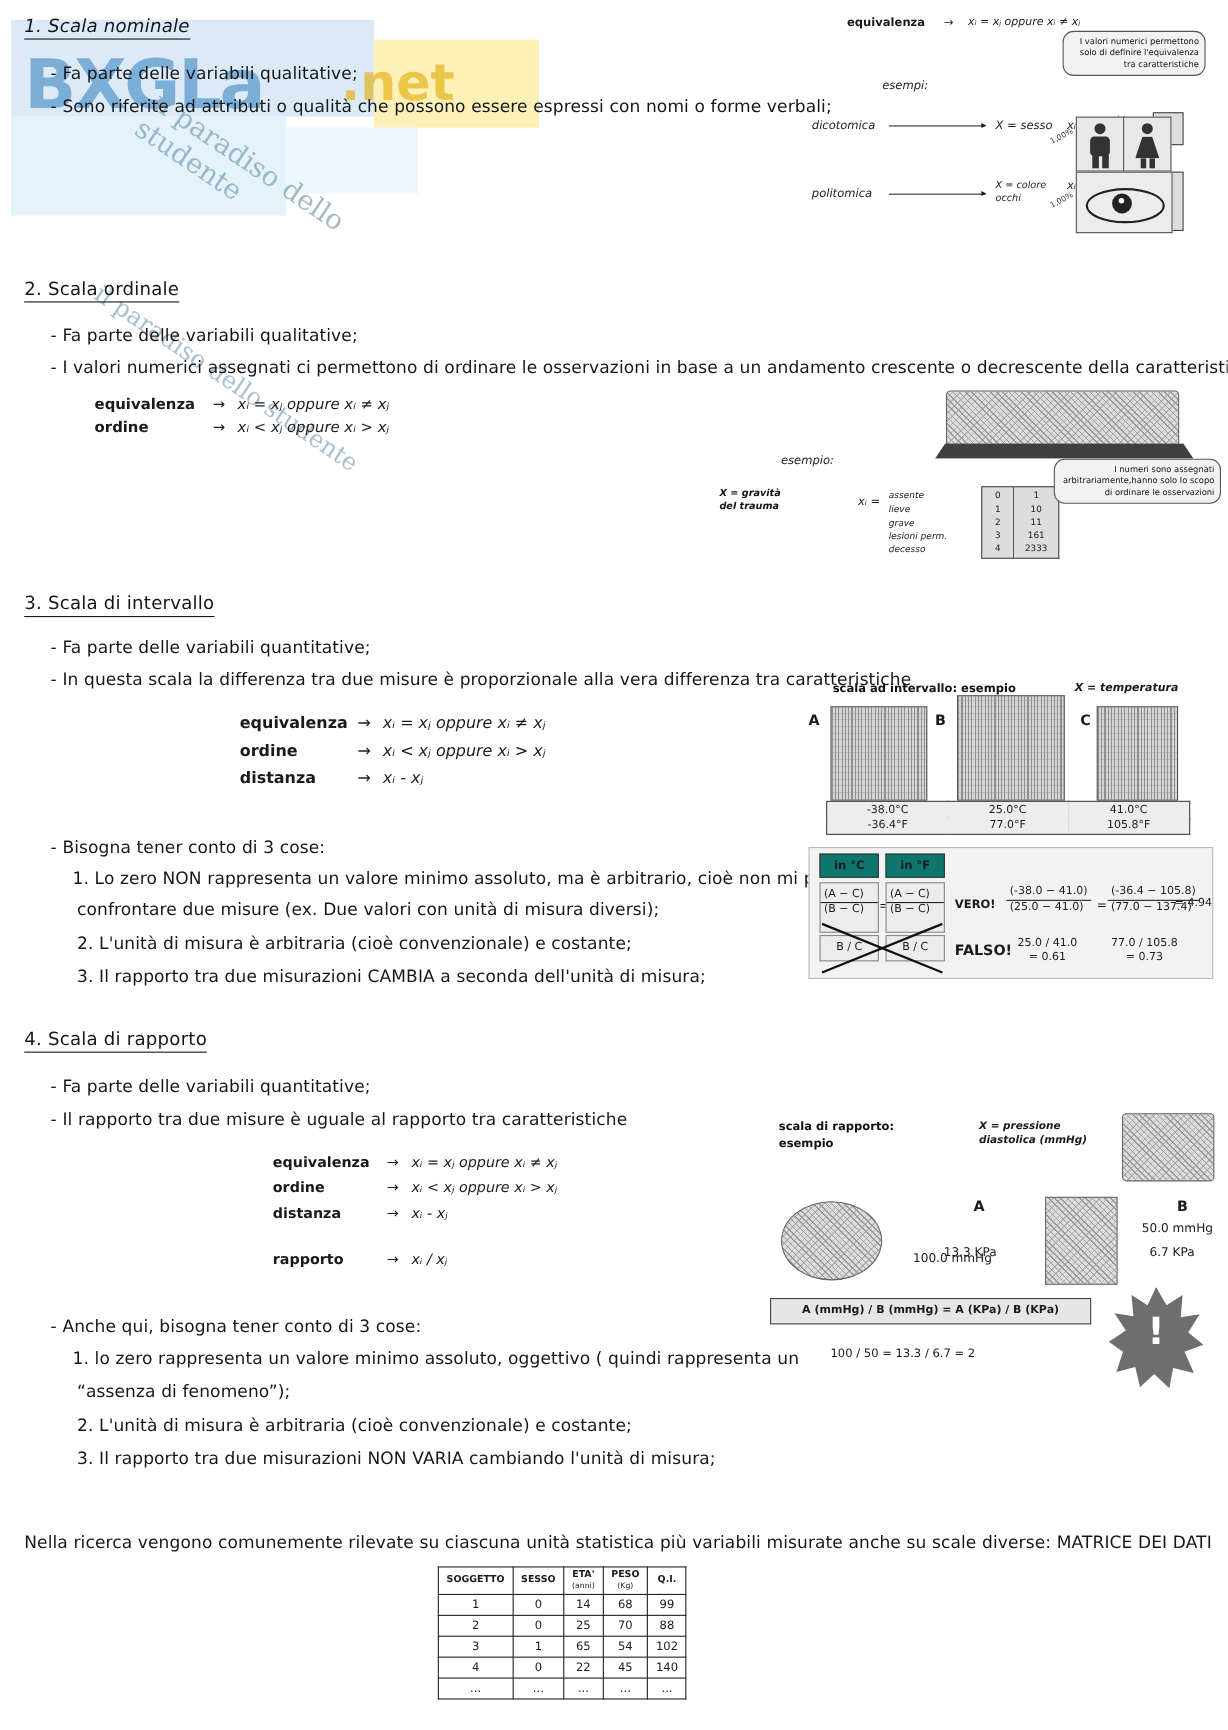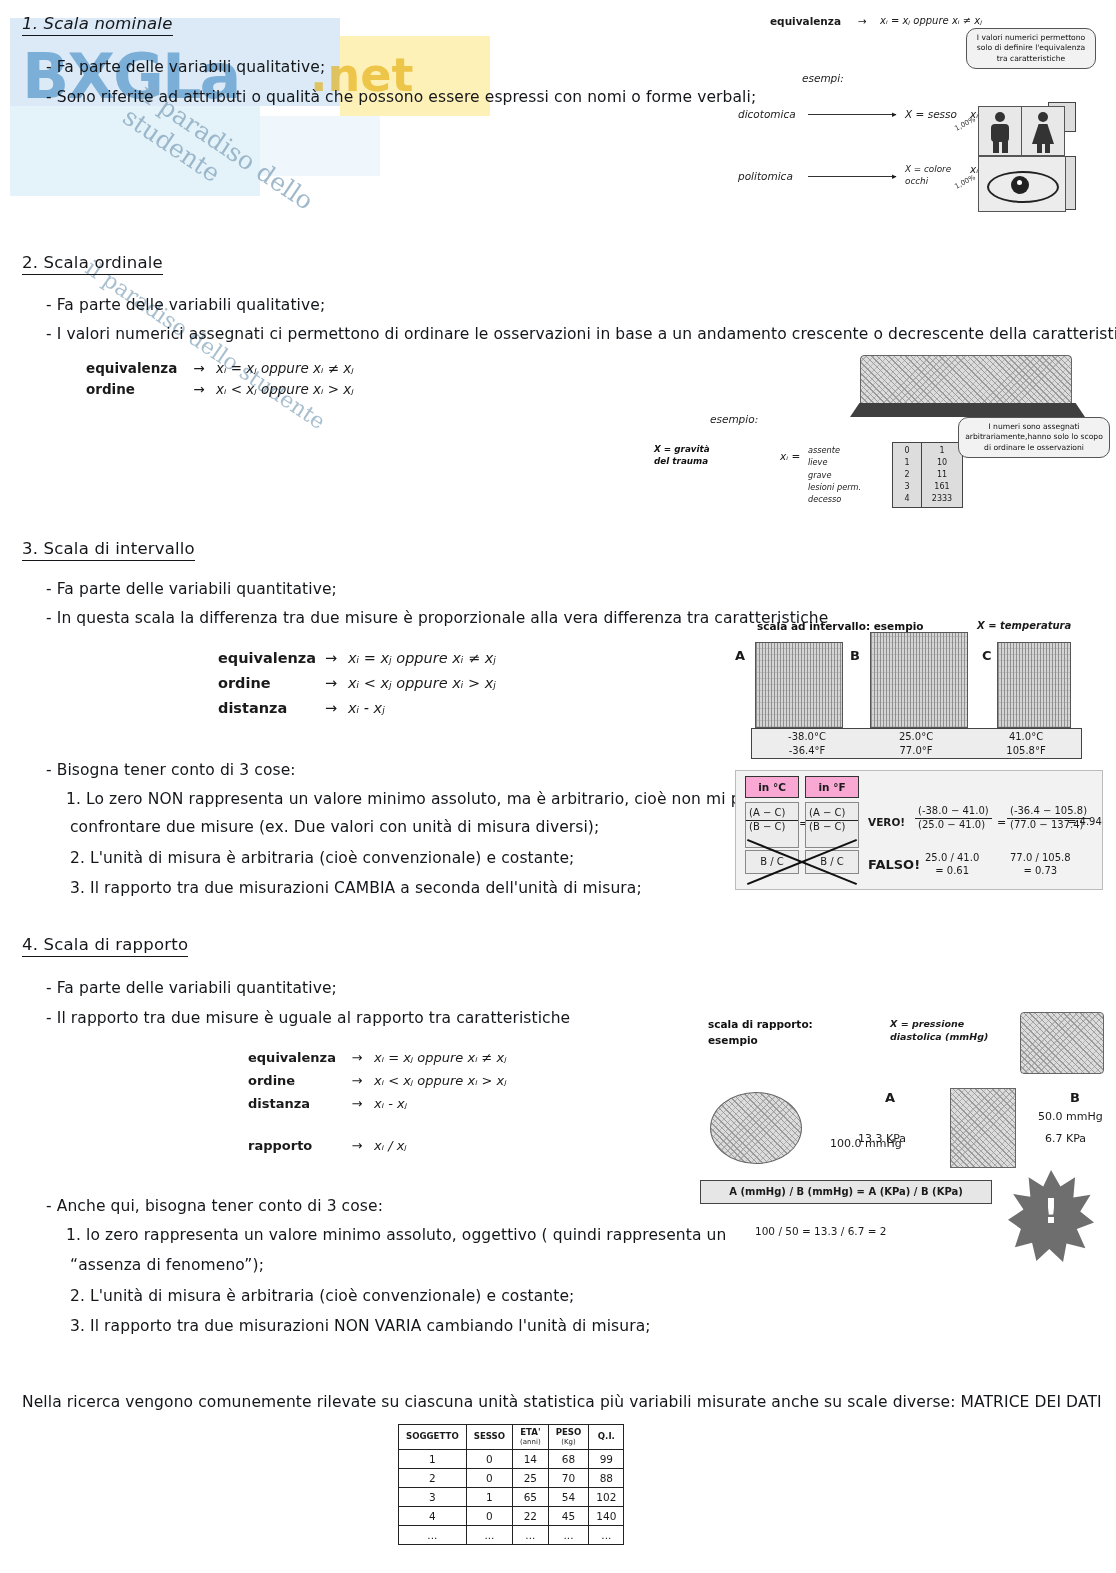--- a/index.html
+++ b/index.html
@@ -38,26 +38,26 @@
   .fname{font-weight:bold;width:96px;display:inline-block;}
   .farrow{width:34px;display:inline-block;text-align:center;}
   .fbody{font-style:italic;}
 
   
   .fig{position:absolute;}
   .cap{font-family:"DejaVu Sans",sans-serif;font-size:10.5px;font-style:italic;color:#222;}
   .capb{font-family:"DejaVu Sans",sans-serif;font-size:10.5px;font-weight:bold;color:#111;}
 
   .balloon{border:1px solid #555;border-radius:10px;background:#f2f2f2;
-     font-size:7.6px;line-height:1.35;text-align:center;padding:4px 5px;color:#111;}
+     font-size:7.6px;line-height:1.35;text-align:right;padding:4px 5px;color:#111;}
   .numcol{border:1px solid #444;background:#ddd;font-size:8px;line-height:1.5;text-align:center;padding:2px 6px;}
 
   .bar{border:1px solid #444;background:#ededed;text-align:center;font-size:10px;
        font-family:"DejaVu Sans",sans-serif;}
-  .boxlab{border:1px solid #333;background:#f9a8d4;font-size:10.5px;font-weight:bold;
+  .boxlab{border:1px solid #333;background:#0f766e;font-size:10.5px;font-weight:bold;
        display:flex;align-items:center;justify-content:center;}
 
   .frac{display:inline-block;text-align:left;font-size:10px;line-height:1.25;}
   .frac .num{border-bottom:1px solid #222;padding:0 3px;display:block;}
   .frac .den{padding:0 3px;display:block;}
 
   table.matrix{border-collapse:collapse;font-family:"DejaVu Sans",sans-serif;}
   table.matrix td,table.matrix th{border:1px solid #222;padding:3px 7px;font-size:10.5px;text-align:center;}
   table.matrix th{font-size:8.6px;font-weight:bold;line-height:1.15;}
   .sub-unit{font-size:7px;font-weight:normal;display:block;}

